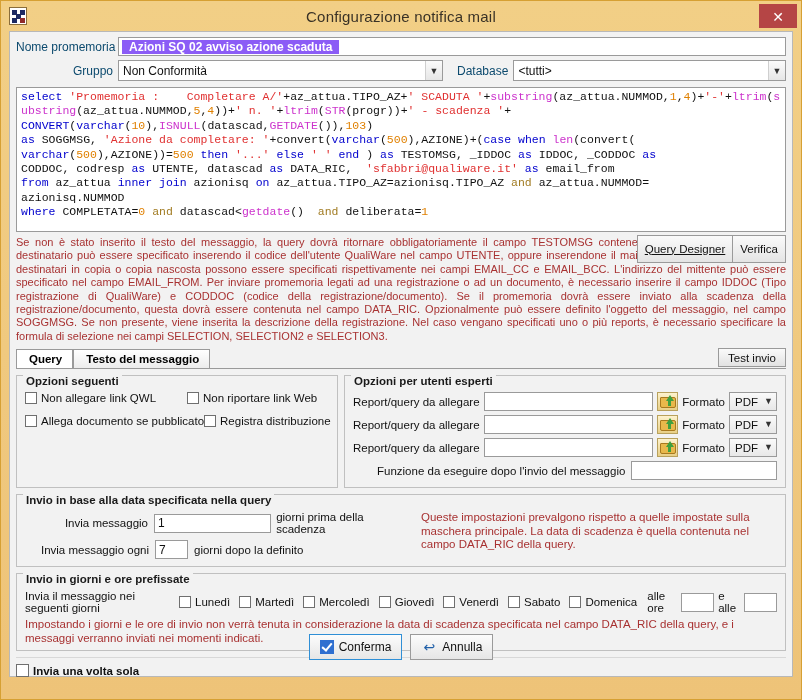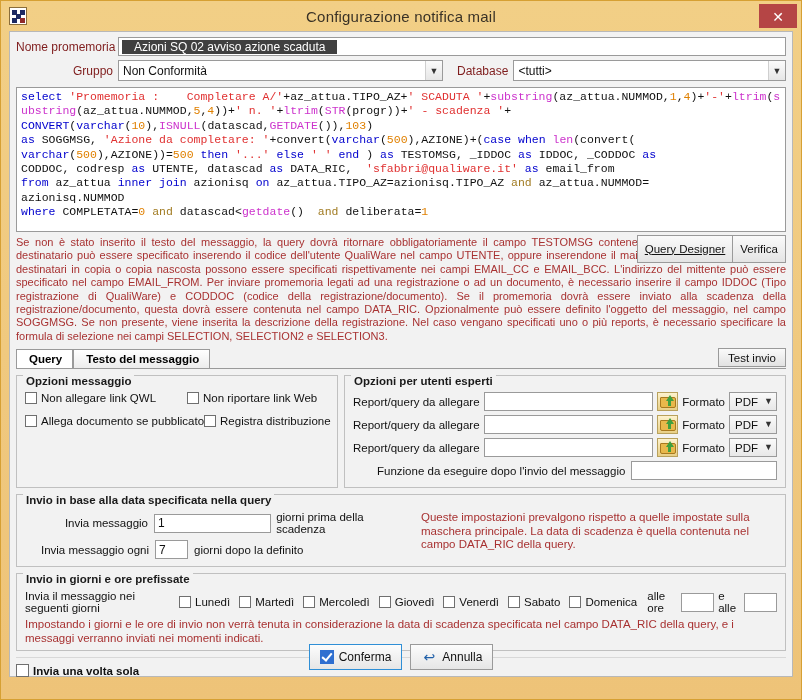--- a/index.html
+++ b/index.html
@@ -46,27 +46,27 @@
   }
   
   .client {
     position:absolute; left:8px; top:30px; right:8px; bottom:22px;
     background:#f2f2f2; border:1px solid #b8b8b8;
   }
   .row { display:flex; align-items:center; }
   
   .toprow1 { padding:5px 6px 0 6px; }
   .toprow2 { padding:4px 6px 0 6px; }
-  .lbl { color:#7f1d1d; font-size:12px; white-space:nowrap; }
+  .lbl { color:#0c4a6e; font-size:12px; white-space:nowrap; }
   .txtbox {
     border:1px solid #9a9a9a; background:#fff; height:19px;
     font-size:12px; font-family:"Liberation Sans",sans-serif;
     padding:1px 3px; color:#111; outline:none; min-width:0;
   }
-  .sel-text { background:#404040; color:#fff; padding:0 12px; }
+  .sel-text { background:#8b5cf6; color:#fff; padding:0 7px;font-weight:bold; }
   .combo {
     border:1px solid #9a9a9a; background:#fff; height:21px;
     display:flex; align-items:center; padding-left:4px;
     font-size:12px; color:#111; position:relative;
   }
   .combo .arrow {
     position:absolute; right:0; top:0; bottom:0; width:17px;
     background:linear-gradient(to bottom,#fbfbfb,#e6e6e6);
     border-left:1px solid #cfcfcf;
     display:flex; align-items:center; justify-content:center;
@@ -178,21 +178,21 @@
   }
   .pdf-combo .arrow {
     position:absolute; right:3px; top:3px; font-size:9px; color:#333;
   }
   
   .fwgroup { margin:6px 6px 0 6px; }
   .inline-lbl{ font-size:11.5px; color:#111; }
   .note-red { color:#a83232; font-size:11.5px; line-height:13.6px; }
   
   .footer {
-    position:absolute; left:0; right:0; bottom:6px;
+    position:absolute; left:0; right:0; bottom:16px;
     display:flex; justify-content:center; gap:8px;
   }
   .btn-big {
     height:26px; min-width:76px; padding:0 10px;
     border:1px solid #9a9a9a; background:linear-gradient(to bottom,#fcfcfc,#e6e6e6);
     font-size:12px; color:#111; cursor:pointer;
     display:flex; align-items:center; justify-content:center; gap:5px;
     font-family:"Liberation Sans",sans-serif;
   }
   .btn-big.primary { border:1px solid #2f8fd6; }
@@ -267,21 +267,21 @@
         <span class="tabinner">Testo del messaggio</span>
       </div>
       <div class="testinvio-wrap">
         <button class="btn-md">Test invio</button>
       </div>
     </div>
 
     <div class="panels">
 
       <div class="group" style="width:322px;">
-        <div class="grouptitle">Opzioni messaggio</div>
+        <div class="grouptitle">Opzioni seguenti</div>
 
         <div class="optrow">
           <label class="cb" style="width:162px;">
             <span class="cbbox"></span>
             <span class="cbtext">Non allegare link QWL</span>
           </label>
           <label class="cb">
             <span class="cbbox"></span>
             <span class="cbtext">Non riportare link Web</span>
           </label>

